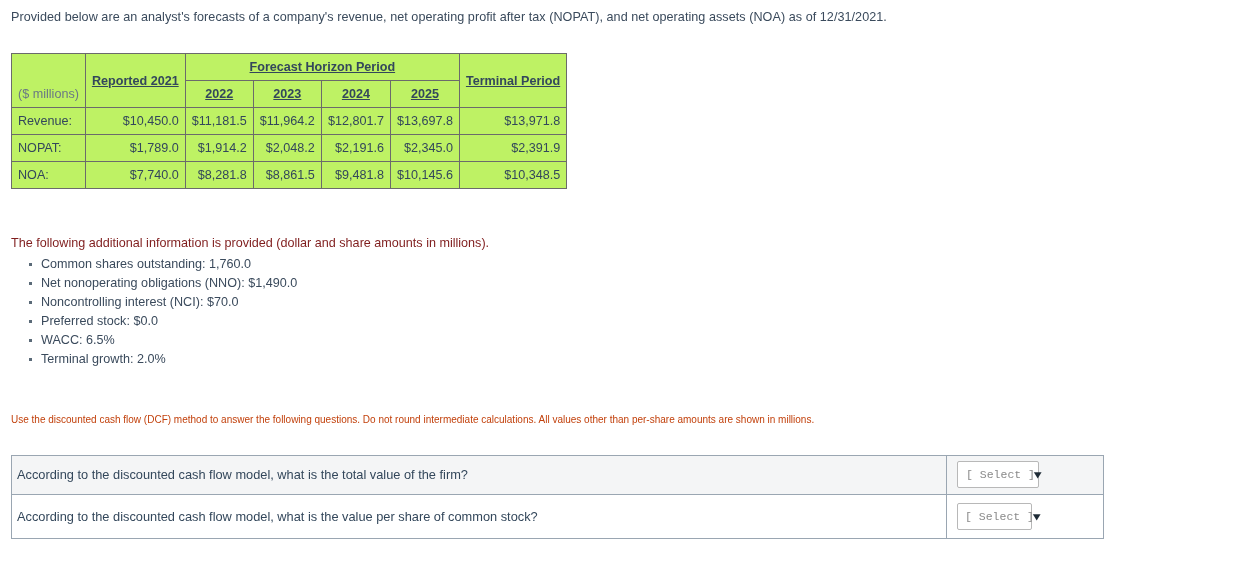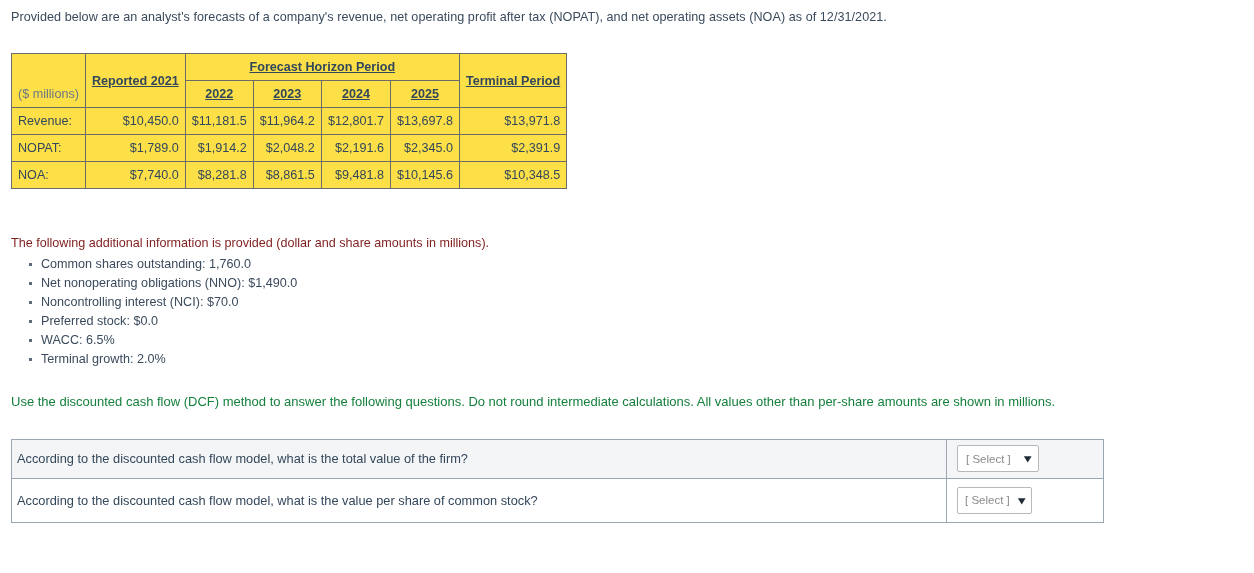--- a/index.html
+++ b/index.html
@@ -40,21 +40,21 @@
     font-size: 12.6px;
     color: #33475b;
   }
   table.forecast td, table.forecast th {
     border: 1px solid #6b6b6b;
     padding: 0 6px;
     height: 27px;
     font-weight: normal;
     vertical-align: middle;
     box-sizing: border-box;
-    background: #fde047;
+    background: #bef264;
   }
   table.forecast th {
     text-align: center;
   }
   .hdr-u {
     text-decoration: underline;
     font-weight: bold;
     color: #33475b;
     white-space: nowrap;
   }
@@ -107,23 +107,23 @@
     position: absolute;
     left: -12px;
     top: 8px;
     width: 3px;
     height: 3px;
     background: #5a6a78;
   }
 
   
   .usage {
-    margin-top: 24px;
-    font-size: 13px;
-    color: #15803d;
+    margin-top: 44px;
+    font-size: 10px;
+    color: #c2410c;
     line-height: 1.4;
   }
 
   
   .q-wrap {
     margin-top: 28px;
   }
   table.questions {
     border-collapse: collapse;
     table-layout: fixed;
@@ -170,20 +170,21 @@
     height: 27px;
     padding: 0 7px 0 8px;
   }
   .select-box.narrow {
     width: 75px;
     height: 27px;
     padding: 0 6px 0 7px;
   }
   .select-label {
     white-space: nowrap;
+    font-family: Liberation Mono, monospace;
   }
   .chevron {
     display: inline-block;
     color: #1d2a35;
     font-size: 11px;
     font-weight: bold;
     line-height: 1;
     transform: scaleX(1.25);
   }
 </style>

